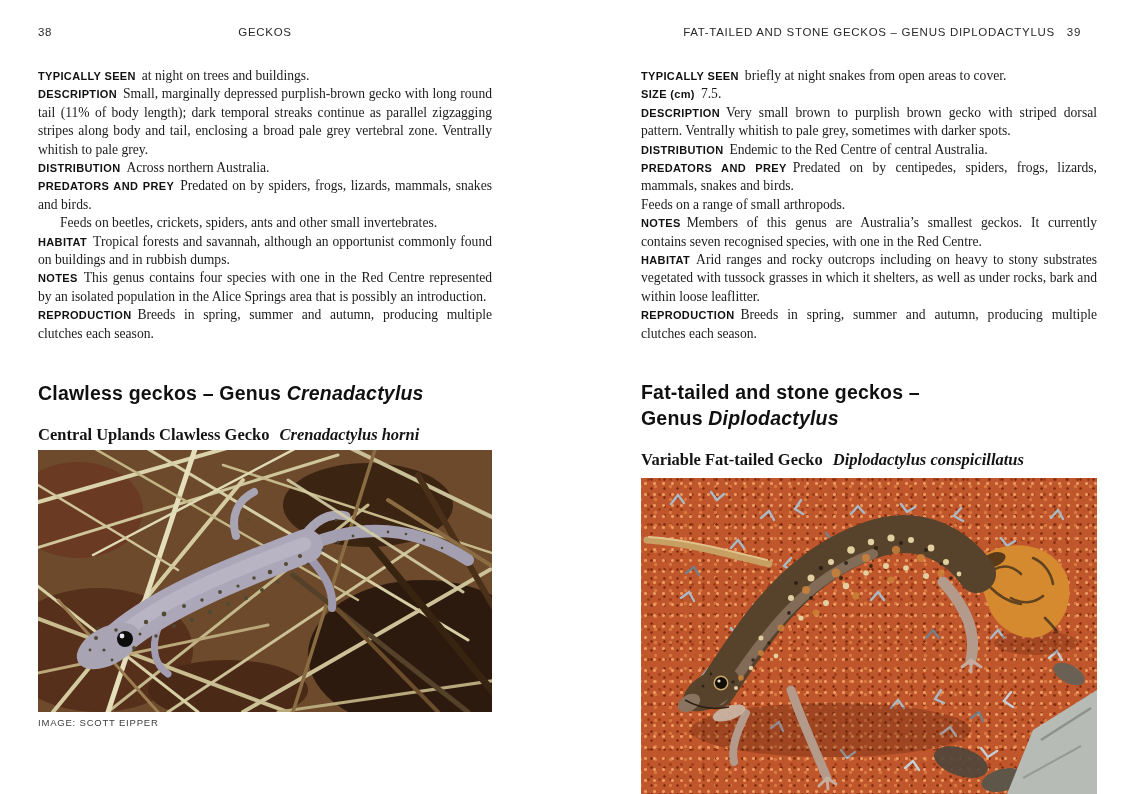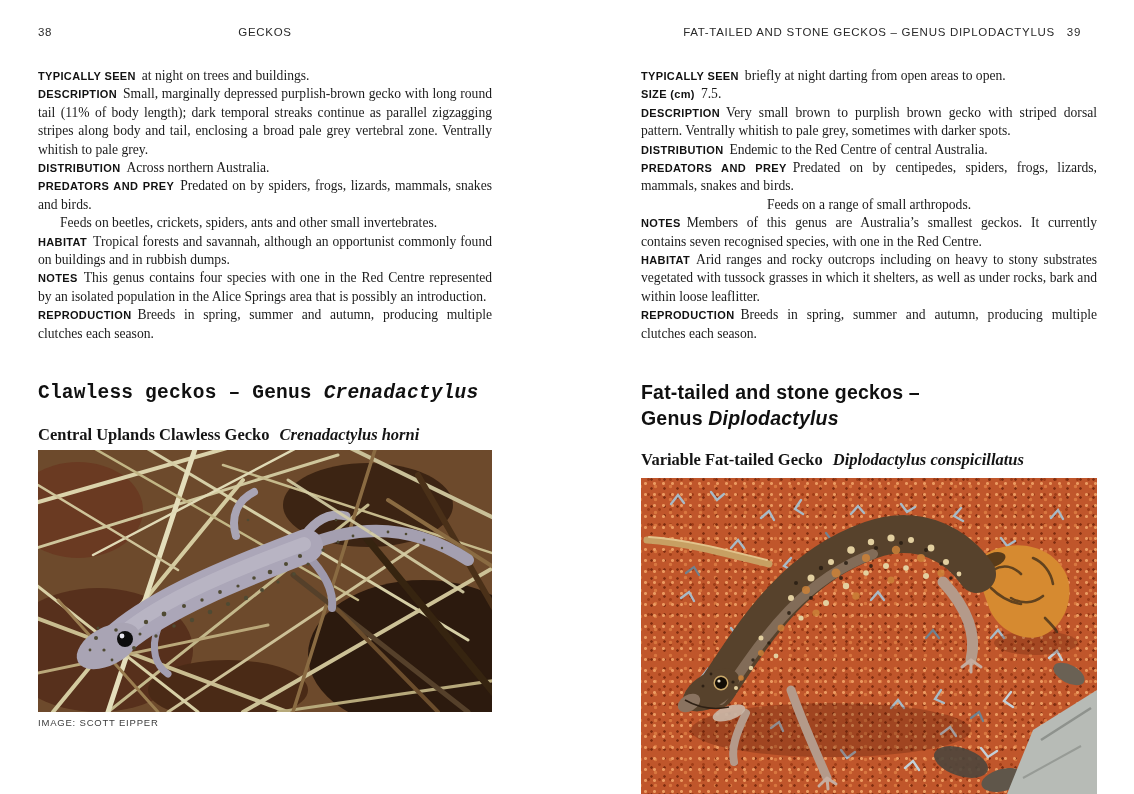--- a/index.html
+++ b/index.html
@@ -17,25 +17,25 @@
   .running{display:block;text-align:center;}
   .folio-left{position:absolute;left:0;top:0;}
   .folio-right{position:absolute;right:16px;top:0;}
 
   .bodytext{position:absolute;top:67px;left:0;right:0;
     font-size:13.6px;line-height:18.4px;text-align:justify;}
   .entry{margin:0;}
   .lbl{font-family:"Liberation Sans", sans-serif;font-weight:bold;font-size:11px;
     letter-spacing:0.35px;margin-right:6px;color:#111;}
   .feeds-indent{text-indent:22px;text-align:left;}
-  .feeds-flush{text-align:center;}
+  .feeds-flush{text-align:left;}
 
   .genus-head{position:absolute;left:0;margin:0;font-family:"Liberation Sans", sans-serif;
     font-weight:bold;font-size:19.5px;line-height:26px;color:#101010;letter-spacing:0.2px;}
-  .gh-left{top:380px;font-family:Liberation Mono, monospace;}
+  .gh-left{top:380px;}
   .gh-right{top:379px;}
   .species-head{position:absolute;left:0;margin:0;font-family:"Liberation Serif", serif;
     font-weight:bold;font-size:16.5px;color:#141414;}
   .sh-left{top:425px;}
   .sh-right{top:450px;}
   .it{font-style:italic;}
   .sci{margin-left:10px;font-weight:bold;}
 
   figure.photo{margin:0;position:absolute;left:0;overflow:hidden;}
   .photo-left{top:450px;width:454px;height:262px;}
@@ -173,21 +173,21 @@
   <div class="credit">IMAGE: SCOTT EIPPER</div>
 </div>
 
 <div class="page page-right">
   <div class="pagehead">
     <span class="running">FAT-TAILED AND STONE GECKOS – GENUS DIPLODACTYLUS</span>
     <span class="folio-right">39</span>
   </div>
 
   <div class="bodytext">
-    <p class="entry"><span class="lbl">TYPICALLY SEEN</span><span>briefly at night darting from open areas to open.</span></p>
+    <p class="entry"><span class="lbl">TYPICALLY SEEN</span><span>briefly at night snakes from open areas to cover.</span></p>
     <p class="entry"><span class="lbl">SIZE (cm)</span><span>7.5.</span></p>
     <p class="entry"><span class="lbl">DESCRIPTION</span><span>Very small brown to purplish brown gecko with striped dorsal pattern. Ventrally whitish to pale grey, sometimes with darker spots.</span></p>
     <p class="entry"><span class="lbl">DISTRIBUTION</span><span>Endemic to the Red Centre of central Australia.</span></p>
     <p class="entry"><span class="lbl">PREDATORS AND PREY</span><span>Predated on by centipedes, spiders, frogs, lizards, mammals, snakes and birds.</span></p>
     <p class="entry feeds-flush">Feeds on a range of small arthropods.</p>
     <p class="entry"><span class="lbl">NOTES</span><span>Members of this genus are Australia’s smallest geckos. It currently contains seven recognised species, with one in the Red Centre.</span></p>
     <p class="entry"><span class="lbl">HABITAT</span><span>Arid ranges and rocky outcrops including on heavy to stony substrates vegetated with tussock grasses in which it shelters, as well as under rocks, bark and within loose leaflitter.</span></p>
     <p class="entry"><span class="lbl">REPRODUCTION</span><span>Breeds in spring, summer and autumn, producing multiple clutches each season.</span></p>
   </div>
 

